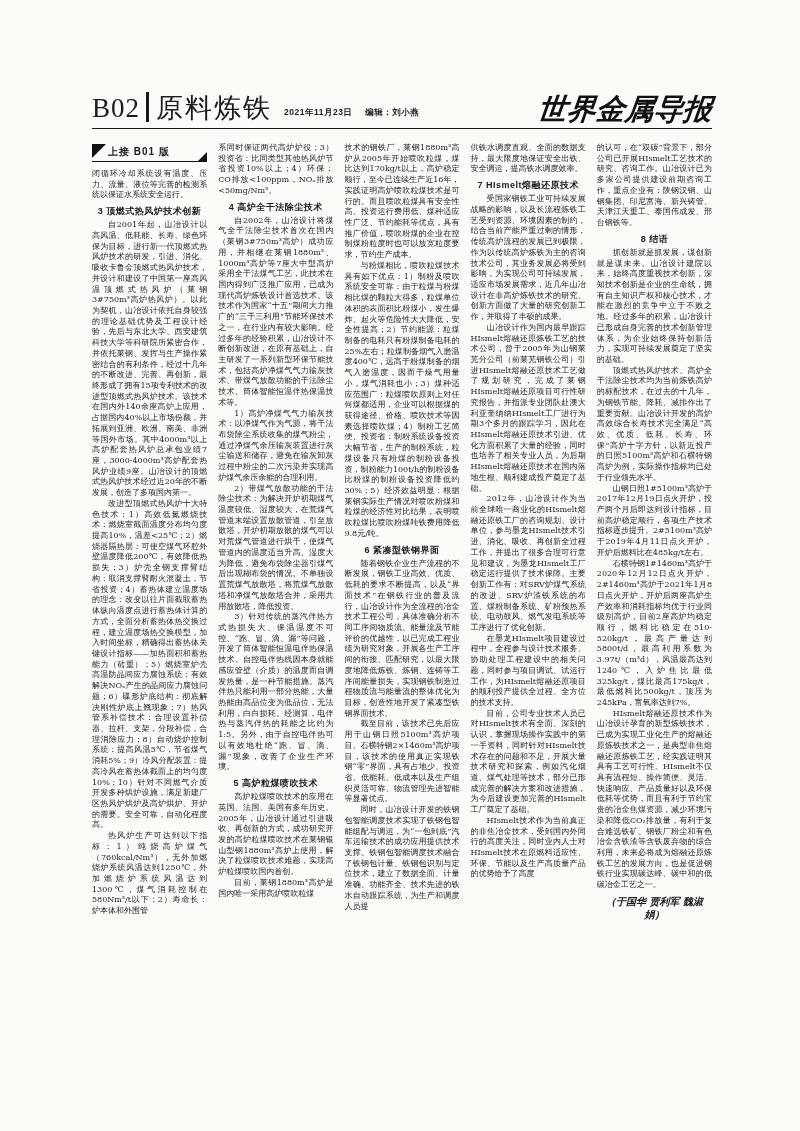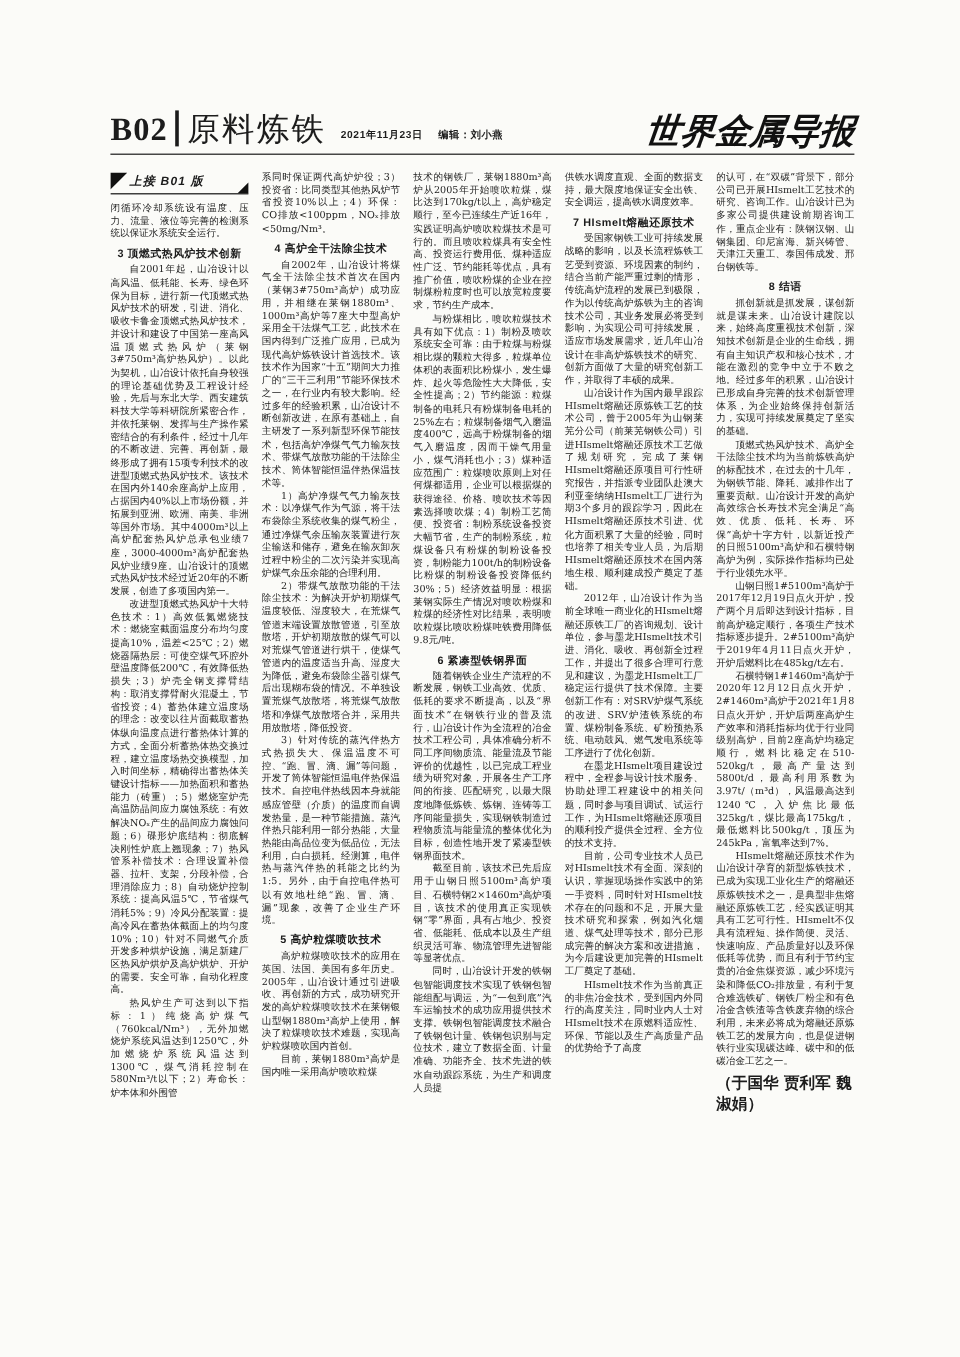--- a/index.html
+++ b/index.html
@@ -11,21 +11,21 @@
   }
   .sheet{position:absolute;left:92px;top:0;width:620px;height:1131px;}
   
   .masthead-row{
     position:absolute;top:88px;left:0;width:100%;height:40px;
     border-bottom:1.5px solid #1a1a1a;
   }
   .head-left{position:absolute;left:0;bottom:6px;display:flex;align-items:flex-end;}
   .page-no{
     font-family:"Liberation Serif","DejaVu Serif",serif;
-    font-size:27px;font-weight:bold;line-height:1;letter-spacing:1px;text-align:center;
+    font-size:27px;font-weight:normal;line-height:1;letter-spacing:1px;text-align:center;
   }
   .head-bar{width:3px;height:30px;background:#1a1a1a;margin:0 7px 0 6px;}
   .section-title{
     font-family:"Liberation Sans","DejaVu Sans",sans-serif;
     font-size:27px;font-weight:400;line-height:1;letter-spacing:2px;
   }
   .head-meta{
     font-family:"Liberation Sans","DejaVu Sans",sans-serif;
     font-size:8.5px;font-weight:bold;margin:0 0 3px 12px;letter-spacing:.5px;
   }
@@ -43,38 +43,38 @@
   }
   .col{flex:1 1 0;min-width:0;font-size:8px;line-height:1.34;text-align:justify;
        text-justify:inter-character;}
   .col p{margin:0;}
   .col p.para{text-indent:2em;}
   .col p.cont{text-indent:0;}
   .col h3{
     margin:4px 0 3px 0;font-size:9px;font-weight:bold;text-align:center;
     font-family:"Liberation Sans","DejaVu Sans",sans-serif;letter-spacing:.5px;
   }
-  .byline{margin-top:4px !important;text-align:left;font-weight:bold;font-size:13px;}
+  .byline{margin-top:4px !important;text-align:center;font-style:italic;font-weight:bold;font-size:10px;}
   
   .banner{
     position:relative;height:17px;margin:1px 0 7px 0;
     border-bottom:1.5px solid #111;
   }
   .banner .tri-l{
     position:absolute;left:0;top:0;width:0;height:0;
     border-top:14px solid #111;border-right:14px solid transparent;
   }
   .banner .tri-r{
     position:absolute;right:0;bottom:0;width:0;height:0;
     border-bottom:9px solid #111;border-left:9px solid transparent;
   }
   .banner .banner-text{
     position:absolute;left:16px;top:1px;
     font-family:"Liberation Sans","DejaVu Sans",sans-serif;
-    font-size:10px;font-weight:900;letter-spacing:1px;font-style:italic;
+    font-size:10px;font-weight:900;letter-spacing:1px;
   }
 </style>
 </head>
 <body>
 
 <div class="sheet">
 
   <div class="masthead-row">
     <div class="head-left">
       <span class="page-no">B02</span>

